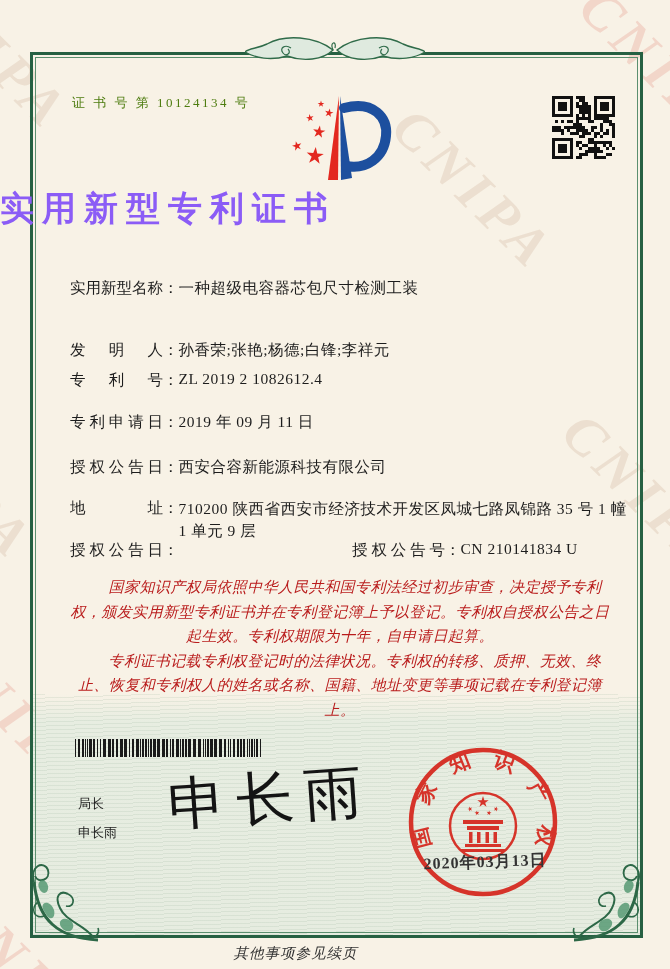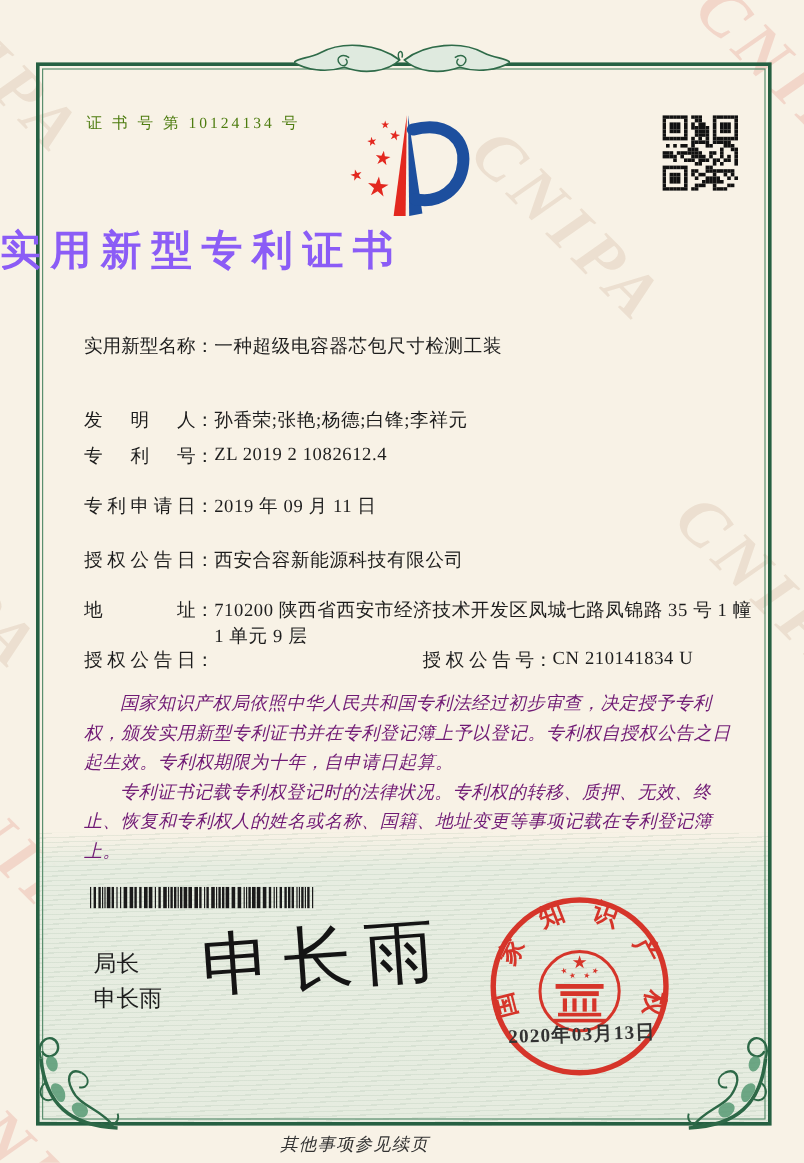--- a/index.html
+++ b/index.html
@@ -26,24 +26,24 @@
   
   .fields{left:70px;top:278px;width:545px;font-size:15.5px;color:#1d1d1d;}
   .row{position:absolute;left:0;display:flex;align-items:flex-start;white-space:nowrap;justify-content:center;}
   .lbl{display:inline-block;width:93px;text-align:justify;text-align-last:justify;flex:0 0 93px;}
   .colon{flex:0 0 auto;}
   .val{letter-spacing:.5px;}
   .val-wrap{white-space:normal;width:450px;line-height:22px;}
   .grant2{position:absolute;left:282px;top:0;display:flex;white-space:nowrap;}
   .grant2 .lbl{width:93px;flex:0 0 93px;}
   
-  .paras{left:70px;top:575px;width:540px;font-size:15px;line-height:1.64;color:#701a75;font-style:italic;}
+  .paras{left:70px;top:575px;width:540px;font-size:15px;line-height:1.64;color:#b91c1c;font-style:italic;text-align:center;}
   .paras p{margin:0;text-indent:2em;letter-spacing:.4px;}
   
-  .officer{left:78px;top:789px;font-size:19px;line-height:29px;color:#1d1d1d;}
+  .officer{left:78px;top:789px;font-size:13px;line-height:29px;color:#1d1d1d;}
   .autograph{left:168px;top:760px;font-size:58px;color:#141414;letter-spacing:10px;
              transform:rotate(-4deg);font-weight:500;}
   .seal-date{left:410px;top:852px;width:150px;text-align:center;font-size:16px;
              letter-spacing:1px;color:#333;transform:rotate(-2deg);font-weight:600;}
   .page-info{left:0;top:898px;width:670px;text-align:center;font-size:13.5px;color:#222;letter-spacing:1px;}
   .cont-note{left:0;top:944px;width:591px;text-align:center;font-size:14.5px;color:#333;
              font-style:italic;letter-spacing:1px;}
   svg{display:block;}
 </style>
 </head>

